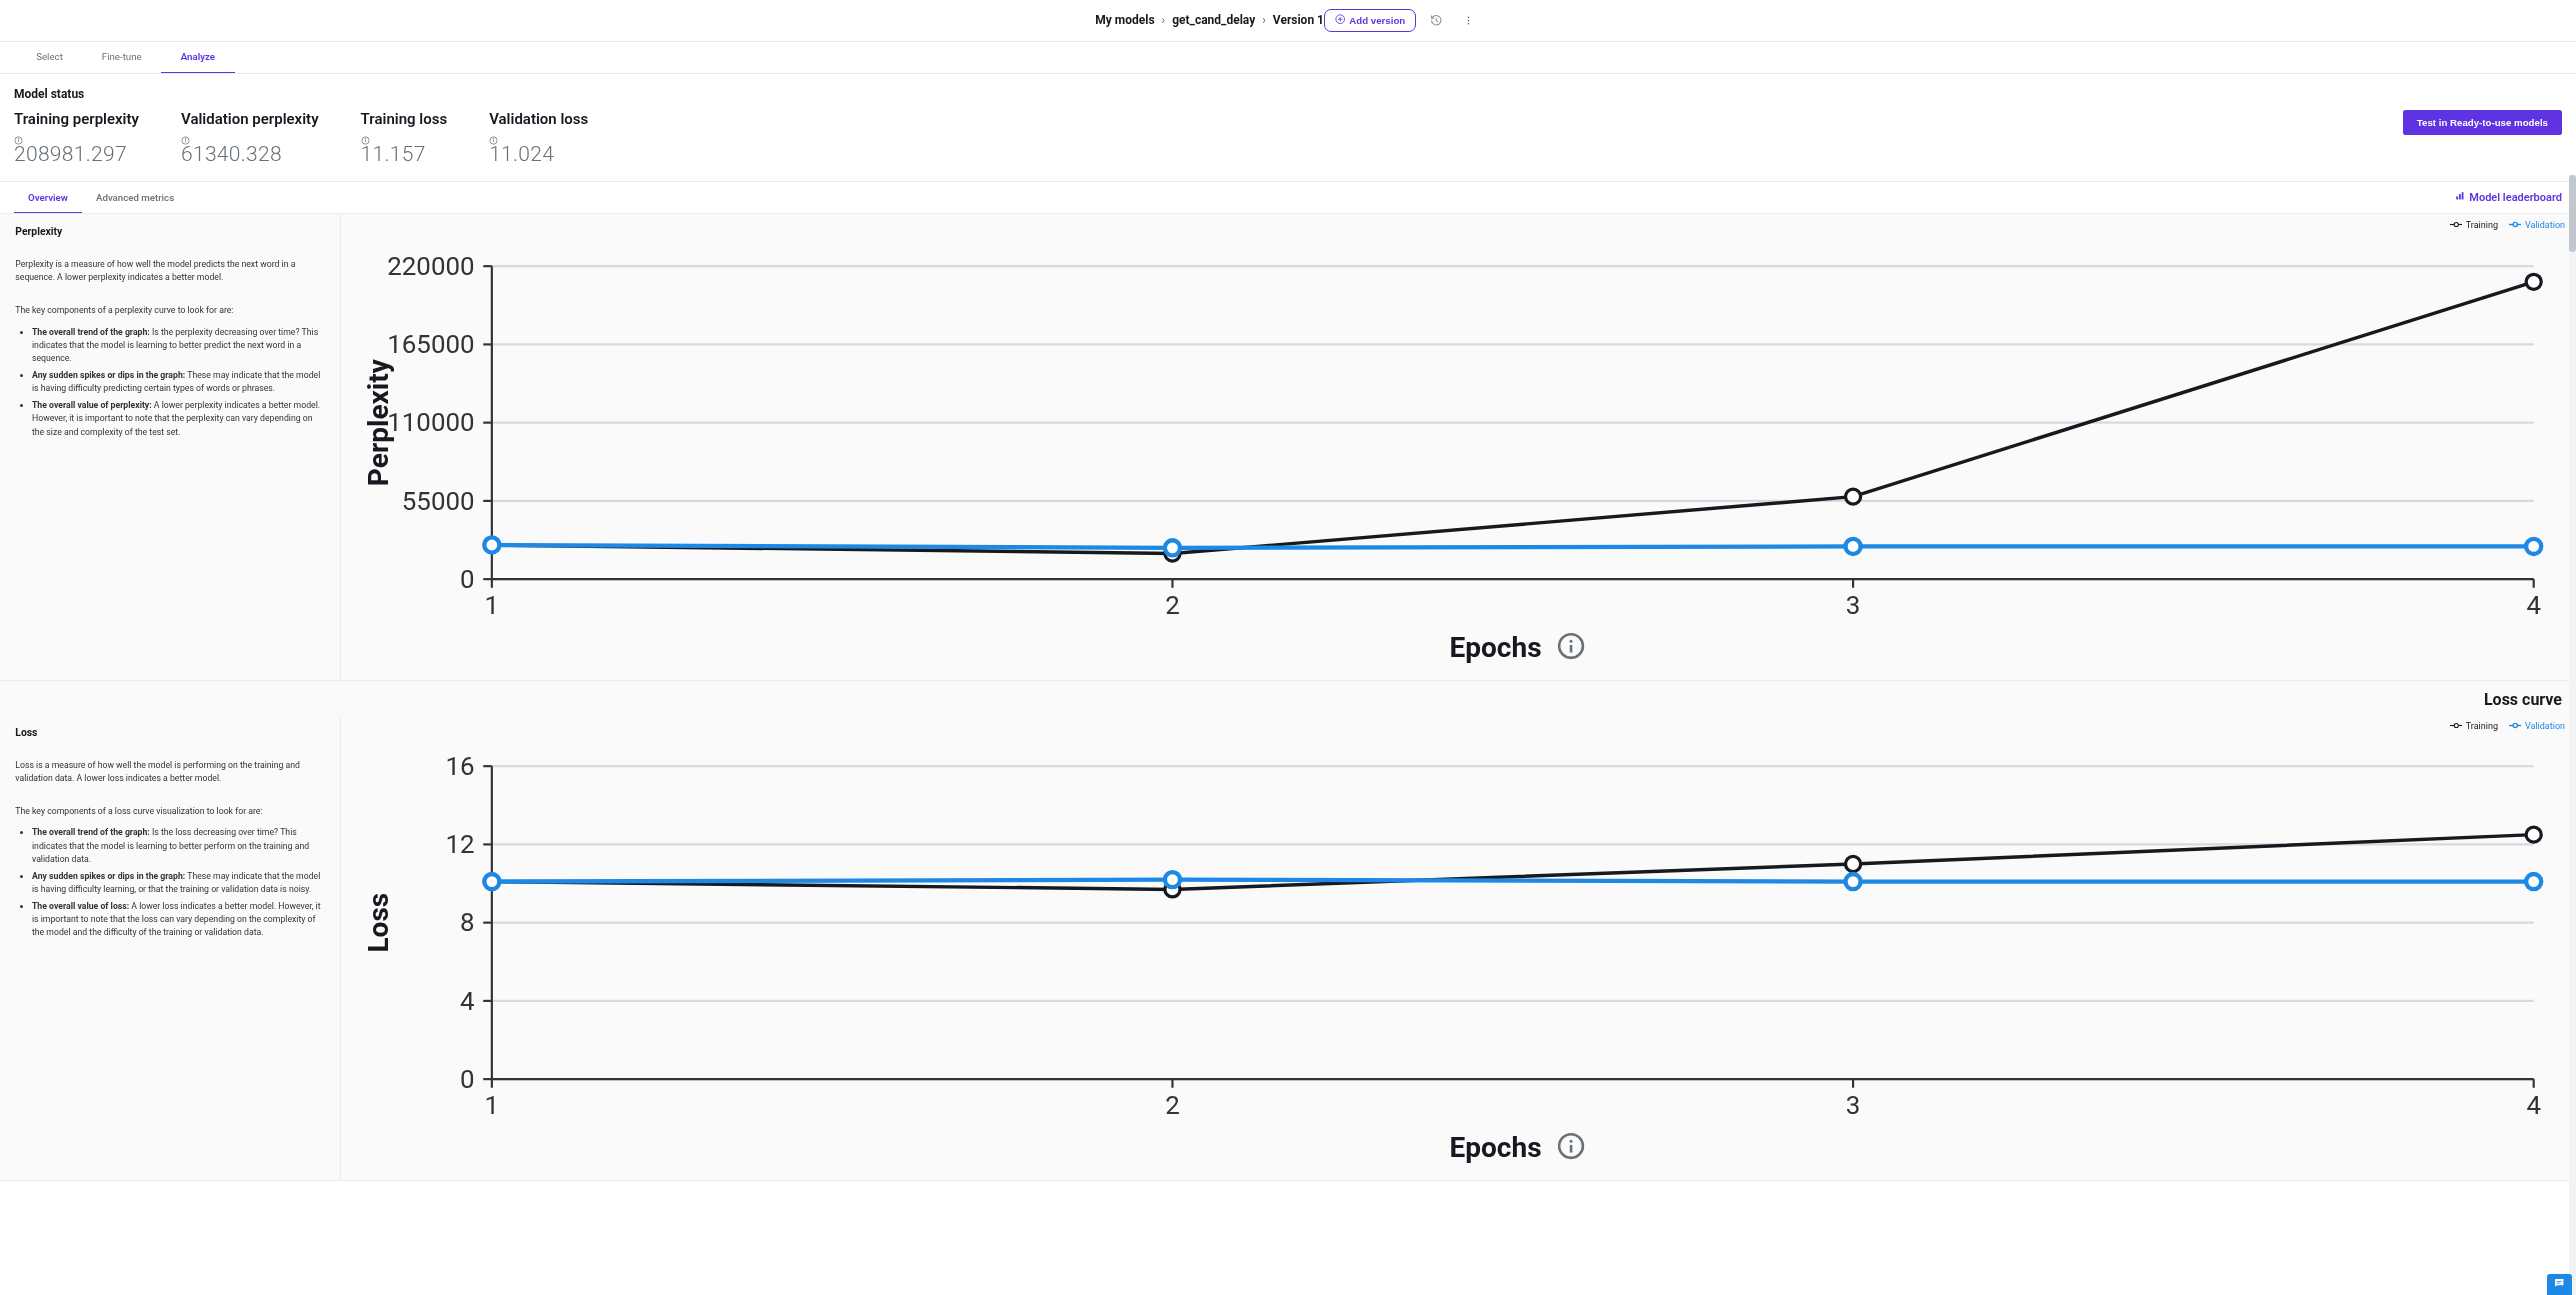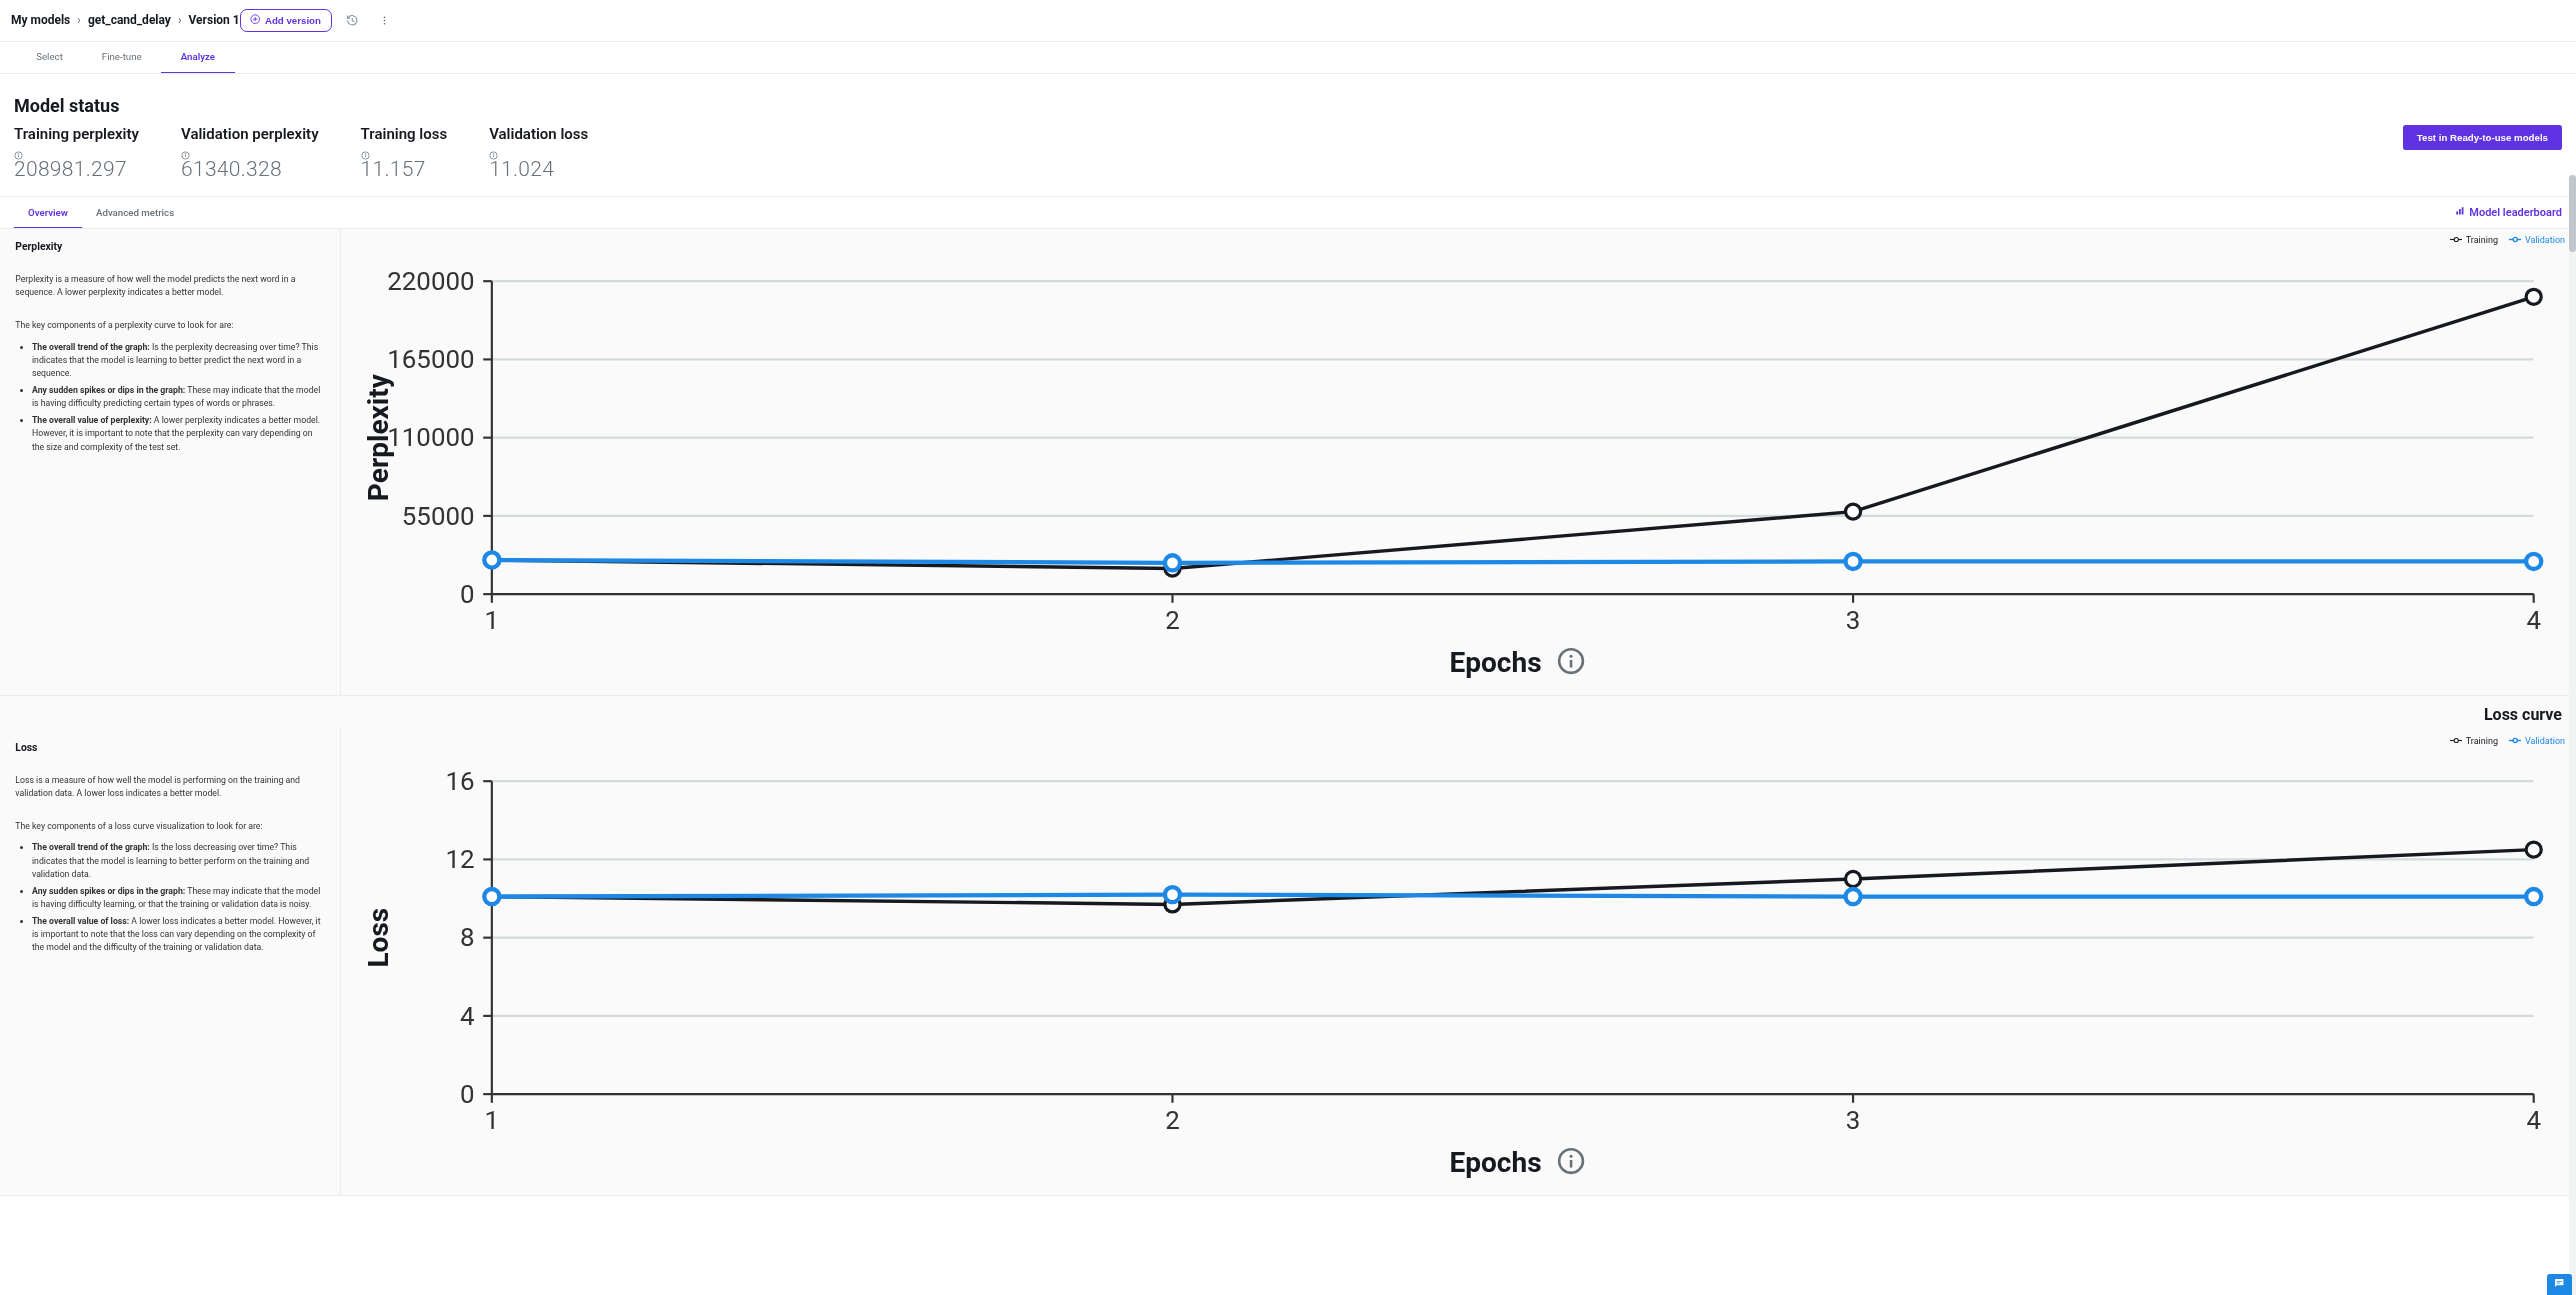--- a/index.html
+++ b/index.html
@@ -6,21 +6,21 @@
   body {
     font-family: -apple-system, BlinkMacSystemFont, "Segoe UI", Roboto, Helvetica, Arial, sans-serif;
     background: #ffffff;
     color: #16191f;
     font-size: 9px;
   }
   
   .topbar {
     display: flex;
     align-items: center;
-    justify-content: flex-start;
+    justify-content: center;
     padding: 8.4px 11px;
     border-bottom: 0.7px solid #eaeded;
   }
   .breadcrumb {
     display: flex;
     align-items: center;
     gap: 7px;
     font-size: 12px;
     font-weight: 700;
     color: #16191f;
@@ -68,21 +68,21 @@
     font-weight: 600;
   }
   
   .status-block {
     padding: 12.5px 14px 15.3px;
     border-bottom: 0.7px solid #eaeded;
     display: flex;
     flex-direction: column;
     gap: 5.6px;
   }
-  .status-title { font-size: 18px; font-weight: 700; margin-bottom: 4.2px; margin-top: 8px; }
+  .status-title { font-size: 12px; font-weight: 700; margin-bottom: 4.2px; }
   .status-row { display: flex; align-items: flex-start; justify-content: space-between; }
   .metrics { display: flex; gap: 42px; }
   .metric { display: flex; flex-direction: column; gap: 1.4px; }
   .metric-label { font-size: 15px; color: #16191f; font-weight: 600; display: flex; align-items: flex-start; gap: 2.8px; flex-direction: column;}
   .metric-value { font-size: 21px; color: #687078; font-weight: 300; letter-spacing: 0.3px; }
   .btn-primary {
     background: #5f33e1;
     color: #fff;
     border: none;
     padding: 7px 14px;

